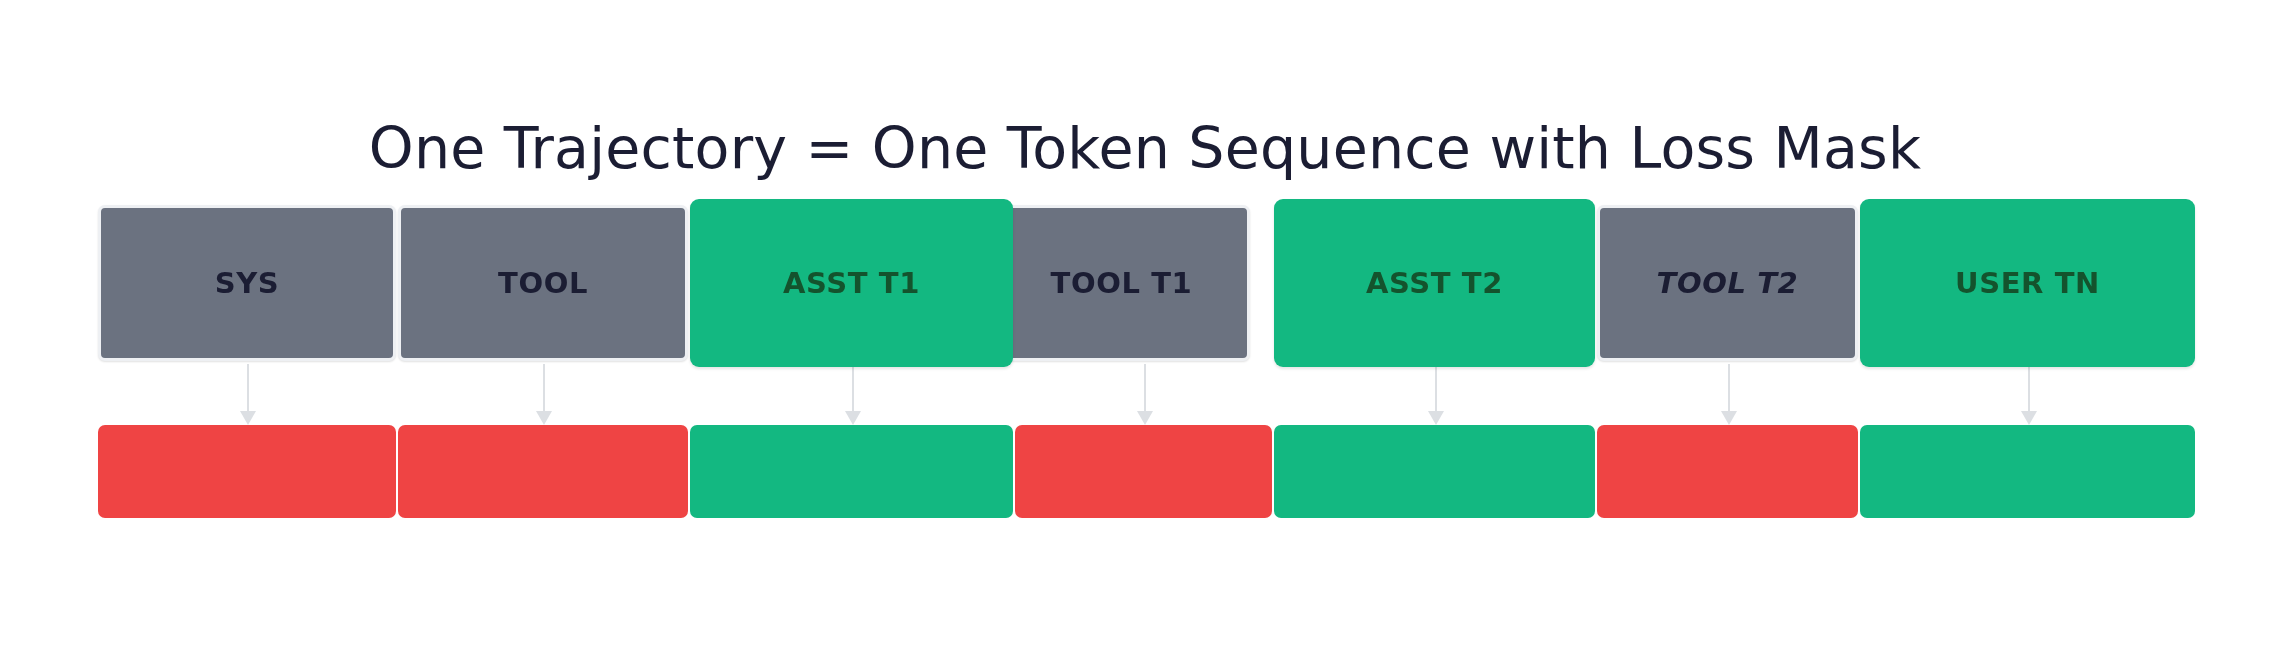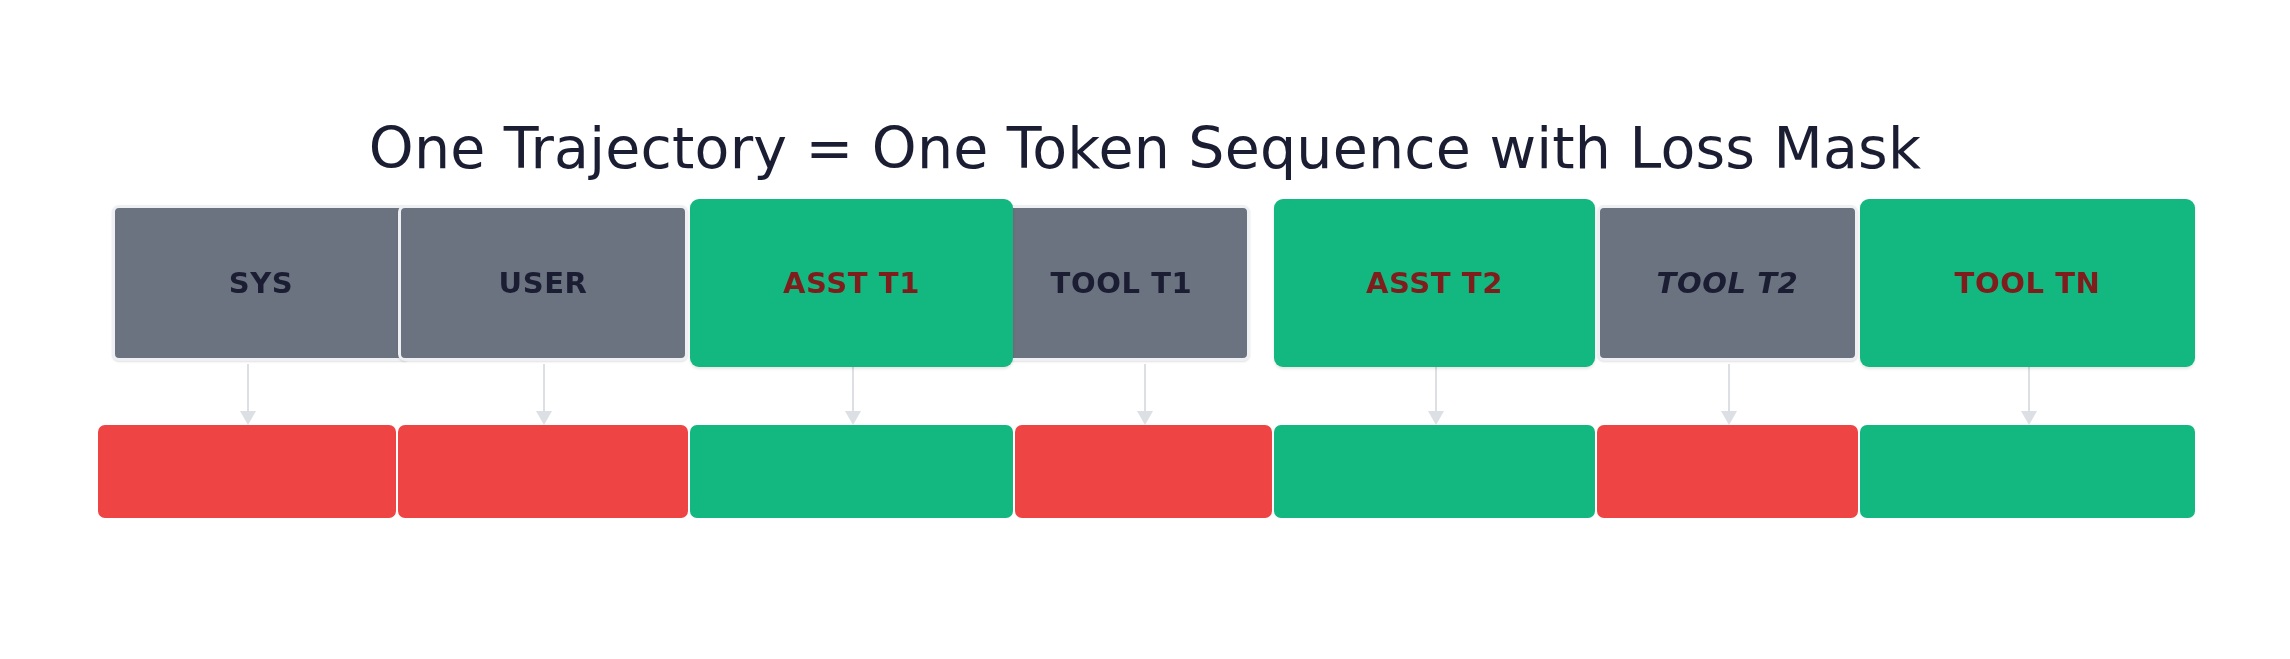--- a/index.html
+++ b/index.html
@@ -62,21 +62,21 @@
     color: #1b1d33;
     top: 205px;
     height: 156px;
     border: 3px solid #eef0f3;
     box-shadow: 0 1px 2px rgba(0,0,0,0.12);
     z-index: 1;
   }
 
   .token-block.trained {
     background: #13b881;
-    color: #7f1d1d;
+    color: #14532d;
     top: 199px;
     height: 168px;
     border: none;
     border-radius: 9px;
     box-shadow: 0 2px 3px rgba(0,0,0,0.10);
     z-index: 2;
   }
 
   
   .flow-arrow {
@@ -112,27 +112,27 @@
   .mask-block.loss-on  { background: #13b881; }
 </style>
 </head>
 <body>
 
 <div id="canvas">
 
   <div id="title">One Trajectory = One Token Sequence with Loss Mask</div>
 
   <div id="token-row">
-      <div class="token-block masked" style="left: 112px; width: 298px; justify-content: center;">
+      <div class="token-block masked" style="left: 98px; width: 298px; justify-content: center;">
         <span>SYS</span>
       </div>
       <div class="flow-arrow" style="left: 247px;"></div>
       <div class="mask-block loss-off" style="left: 98px; width: 298px;"></div>
       <div class="token-block masked" style="left: 398px; width: 290px;">
-        <span>USER</span>
+        <span>TOOL</span>
       </div>
       <div class="flow-arrow" style="left: 543px;"></div>
       <div class="mask-block loss-off" style="left: 398px; width: 290px;"></div>
       <div class="token-block trained" style="left: 690px; width: 323px;">
         <span>ASST T1</span>
       </div>
       <div class="flow-arrow" style="left: 852px;"></div>
       <div class="mask-block loss-on" style="left: 690px; width: 323px;"></div>
       <div class="token-block masked" style="left: 993px; width: 257px;">
         <span>TOOL T1</span>
@@ -143,19 +143,19 @@
         <span>ASST T2</span>
       </div>
       <div class="flow-arrow" style="left: 1435px;"></div>
       <div class="mask-block loss-on" style="left: 1274px; width: 321px;"></div>
       <div class="token-block masked" style="left: 1597px; width: 261px; font-style: italic;">
         <span>TOOL T2</span>
       </div>
       <div class="flow-arrow" style="left: 1728px;"></div>
       <div class="mask-block loss-off" style="left: 1597px; width: 261px;"></div>
       <div class="token-block trained" style="left: 1860px; width: 335px;">
-        <span>TOOL TN</span>
+        <span>USER TN</span>
       </div>
       <div class="flow-arrow" style="left: 2028px;"></div>
       <div class="mask-block loss-on" style="left: 1860px; width: 335px;"></div>
     </div>
 
 </div>
 
 </body></html>

